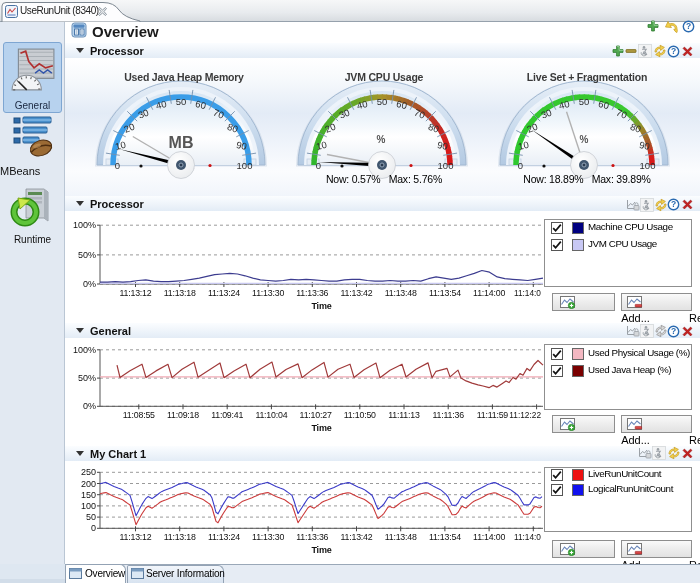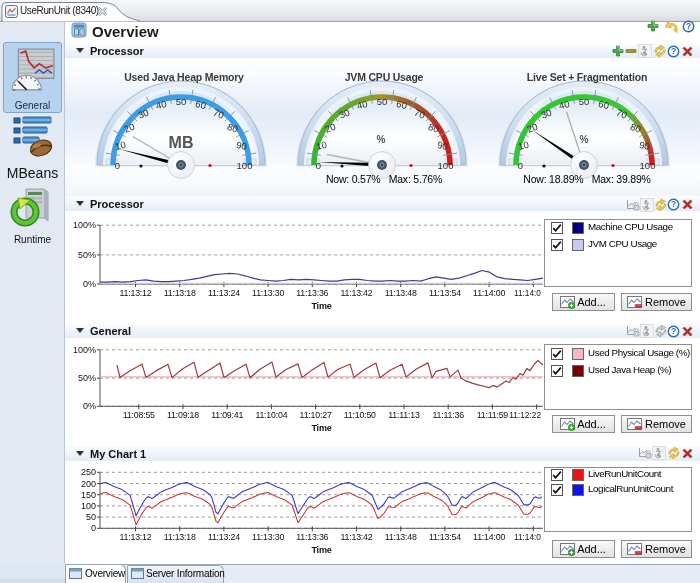--- a/index.html
+++ b/index.html
@@ -6,21 +6,21 @@
 #page { position:relative; width:700px; height:583px; background:#fff; overflow:hidden; }
 .abs { position:absolute; }
 .hdrband { position:absolute; left:65px; width:635px; height:15px; background:linear-gradient(180deg,#fbfdff,#e3ecf6); }
 .hdrtitle { position:absolute; font-size:11px; font-weight:bold; color:#111; }
 .tri { position:absolute; width:0; height:0; border-left:4px solid transparent; border-right:4px solid transparent; border-top:5px solid #333; }
 .legendbox { position:absolute; background:#fff; border:1px solid #8f8f8f; }
 .lrow { position:absolute; font-size:9.8px; color:#000; white-space:nowrap; letter-spacing:-0.4px; }
 .cbx { position:absolute; width:12px; height:12px; background:#fff; border:1px solid #555; }
 .swatch { position:absolute; width:12px; height:12px; border:1px solid #666; }
 .btn { position:absolute; height:18px; background:linear-gradient(180deg,#fafafa,#eeeeee 45%,#e2e2e2); border:1px solid #8e8e8e; font-size:11px; color:#000; text-align:center; }
-.btnlbl { position:absolute; top:2px; width:100%; }
+.btnlbl { position:absolute; top:18px; width:100%;margin-left:44px; }
 
 </style></head><body>
 <div id="page">
 <div class="abs" style="left:0;top:0;width:700px;height:22px;background:linear-gradient(180deg,#f6f7f8 0%,#e8ebee 60%,#d8dce0 100%);border-bottom:1px solid #96a1ac"></div>
 <svg width="150" height="22" style="position:absolute;left:0;top:0" viewBox="0 0 150 22">
       <path d="M2 22 L2 6 Q2 2.5 6 2.5 L103 2.5 Q114 2.5 119 10 Q124 17.5 140 21 L140 22 Z" fill="#fdfdfe" stroke="#7d8791" stroke-width="1"></path>
     </svg>
 <svg width="13" height="13" style="position:absolute;left:5px;top:5px" viewBox="0 0 13 13">
       <rect x="0.5" y="0.5" width="12" height="12" rx="2" fill="#eef4fb" stroke="#4a72a2" stroke-width="1"></rect>
       <path d="M2.5 8.5 L5 4.5 L7 7 L10.5 3" fill="none" stroke="#cc4444" stroke-width="1.1"></path>
@@ -69,21 +69,21 @@
         <rect x="10" y="11" width="24" height="6" rx="1" fill="#4a90cc" stroke="#2a6095"></rect>
         <rect x="10" y="13" width="24" height="2" fill="#7ab4e4" opacity="0.8"></rect>
         <rect x="1" y="22" width="6" height="5" fill="#2e6aa8" stroke="#1d4c7c"></rect>
         <rect x="10" y="21" width="16" height="6" rx="1" fill="#4a90cc" stroke="#2a6095"></rect>
         <rect x="10" y="23" width="16" height="2" fill="#7ab4e4" opacity="0.8"></rect>
       </g>
       <ellipse cx="28" cy="32" rx="11" ry="7.5" transform="rotate(-18 28 32)" fill="#9a6a34" stroke="#4e2e10" stroke-width="1"></ellipse>
       <path d="M18.5 36 Q27 27 38 30" fill="none" stroke="#4e2e10" stroke-width="1.5"></path>
       <ellipse cx="24" cy="30" rx="4" ry="2" transform="rotate(-18 24 30)" fill="#c89a60" opacity="0.6"></ellipse>
     </svg>
-<div class="abs" style="left:0;top:165px;width:65px;text-align:center;font-size:14px;color:#111">MBeans</div>
+<div class="abs" style="left:0;top:165px;width:65px;font-size:11px;color:#111">MBeans</div>
 <svg width="42" height="44" style="position:absolute;left:8px;top:186px" viewBox="0 0 42 44">
       <path d="M18 3 L36 3 L40 6 L40 35 L36 32 L18 32 Z" fill="#c9cfd6" stroke="#8a9097" stroke-width="0.8"></path>
       <path d="M36 3 L40 6 L40 35 L36 32 Z" fill="#aab2ba"></path>
       <rect x="20" y="6" width="14" height="3" fill="#5a8a52"></rect>
       <rect x="20" y="11" width="14" height="2.5" fill="#b0b6bd"></rect>
       <rect x="20" y="15" width="14" height="2.5" fill="#b0b6bd"></rect>
       <circle cx="17" cy="26" r="11" fill="none" stroke="#2e8a14" stroke-width="7"></circle>
       <circle cx="17" cy="26" r="11" fill="none" stroke="#5fc43a" stroke-width="4"></circle>
       <path d="M10 12 L22 14 L12 23 Z" fill="#cce84a" stroke="#7aa814" stroke-width="1"></path>
     </svg>

